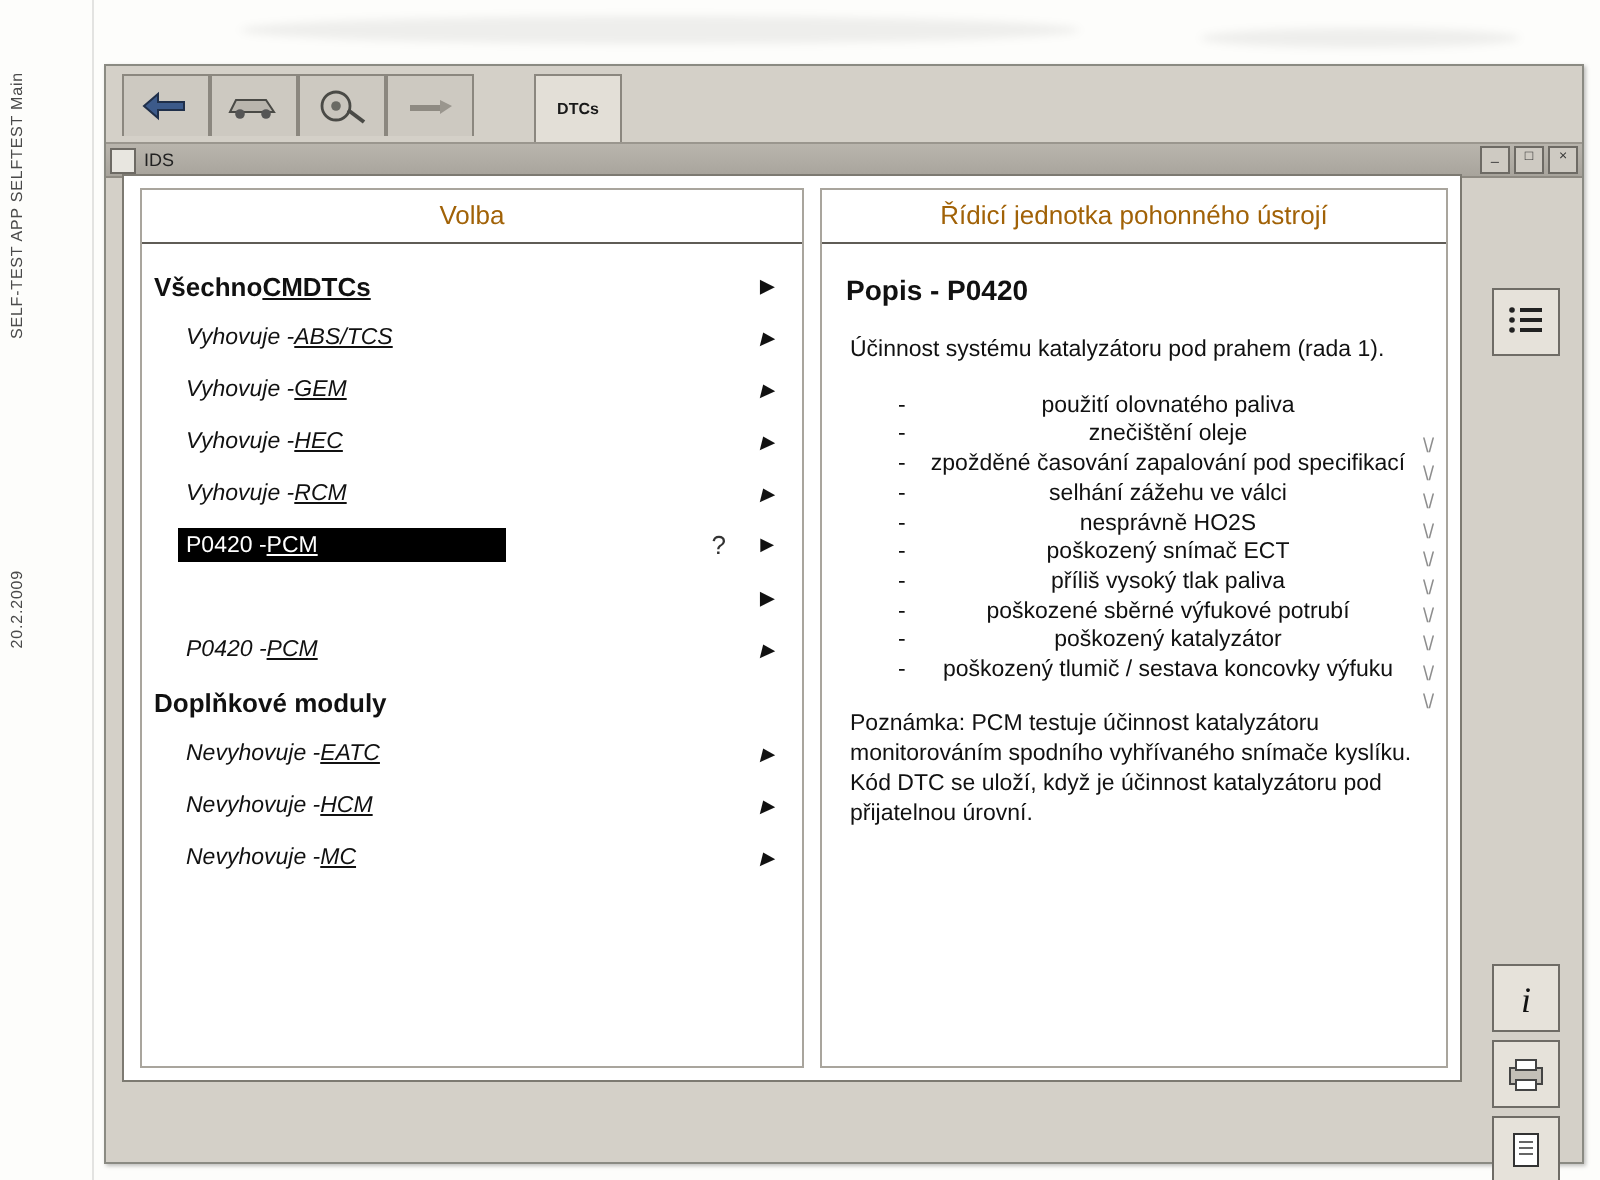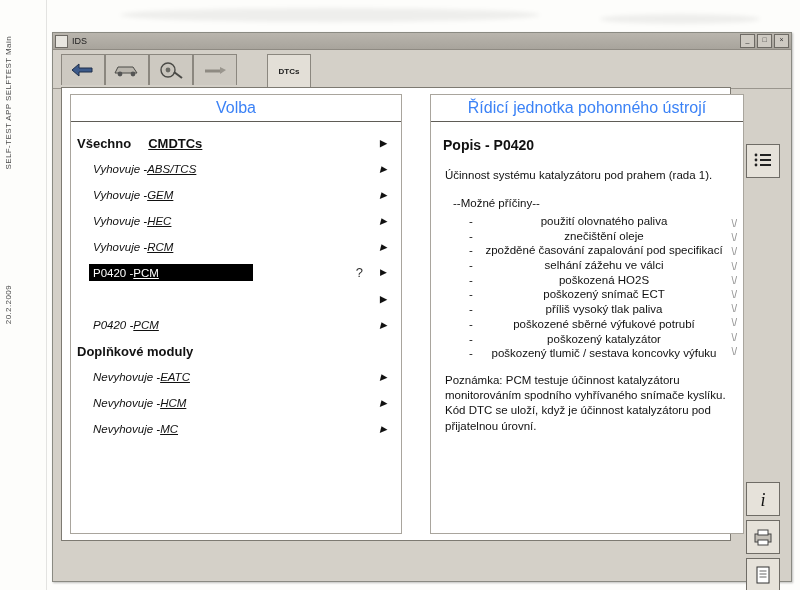--- a/index.html
+++ b/index.html
@@ -121,32 +121,32 @@
   #pane-left {
     position: absolute;
     left: 8px; top: 6px;
     width: 330px; height: 438px;
     background: #fff;
     border: 1px solid #a9a59d;
     overflow: hidden;
   }
   #pane-right {
     position: absolute;
-    left: 368px; top: 6px;
+    left: 348px; top: 6px;
     width: 312px; height: 438px;
     background: #fff;
     border: 1px solid #a9a59d;
     overflow: hidden;
   }
   .pane-header {
     height: 26px;
     line-height: 26px;
     text-align: center;
-    font-size: 16px;
-    color: #3b82f6;
+    font-size: 13px;
+    color: #a16207;
     border-bottom: 1px solid #5f5c56;
     background: #ffffff;
   }
 
   
   #option-list {
     padding-top: 8px;
   }
   .opt-row {
     position: relative;
@@ -154,21 +154,20 @@
     display: flex;
     align-items: center;
     padding-left: 6px;
     font-size: 11.5px;
     color: #111;
   }
   .opt-row.group {
     font-size: 13px;
     font-weight: bold;
     padding-left: 6px;
-    gap: 17px;
   }
   .opt-row.indent {
     padding-left: 22px;
     font-style: italic;
   }
   .opt-row.selected {
     background: #000000;
     color: #ffffff;
     margin-left: 18px;
     padding-left: 4px;
@@ -276,64 +275,64 @@
 
   <div class="side-label" id="side-top">SELF-TEST APP SELFTEST Main</div>
   <div class="side-label" id="side-date">20.2.2009</div>
 
   <div class="smudge" style="left:120px; top:8px; width:420px; height:14px;"></div>
   <div class="smudge" style="left:600px; top:14px; width:160px; height:10px;"></div>
   <div class="vline" style="left:46px; top:0; height:590px;"></div>
 
   <div id="app-window">
 
+    <div id="toolbar">
+
+      <div class="tool-tab" style="left:8px;">
+        <svg width="26" height="18" viewBox="0 0 26 18" aria-hidden="true">
+          <polygon points="2,9 9,3 9,7 22,7 22,11 9,11 9,15" fill="#3c5a8a" stroke="#1f2f4a" stroke-width="1"></polygon>
+        </svg>
+      </div>
+
+      <div class="tool-tab" style="left:52px;">
+        <svg width="30" height="16" viewBox="0 0 30 16" aria-hidden="true">
+          <path d="M3 11 L6 5 L21 5 L25 11 Z" fill="#b9b5ad" stroke="#4a4a46" stroke-width="1"></path>
+          <circle cx="8" cy="12" r="2.4" fill="#555"></circle>
+          <circle cx="21" cy="12" r="2.4" fill="#555"></circle>
+        </svg>
+      </div>
+
+      <div class="tool-tab" style="left:96px;">
+        <svg width="28" height="22" viewBox="0 0 28 22" aria-hidden="true">
+          <circle cx="11" cy="11" r="7" fill="#c9c5bd" stroke="#4a4a46" stroke-width="1.4"></circle>
+          <circle cx="11" cy="11" r="2.4" fill="#6a6a64"></circle>
+          <path d="M17 13 L25 19" stroke="#4a4a46" stroke-width="2"></path>
+        </svg>
+      </div>
+
+      <div class="tool-tab" style="left:140px;">
+        <svg width="26" height="16" viewBox="0 0 26 16" aria-hidden="true">
+          <path d="M3 9 L20 9" stroke="#8e8a82" stroke-width="3"></path>
+          <path d="M18 5 L24 8 L18 12 Z" fill="#9a968e"></path>
+        </svg>
+      </div>
+
+      <div class="tool-tab active" style="left:214px;">
+        <span class="tab-dtc-label">DTCs</span>
+      </div>
+    </div>
+
     <div id="title-bar">
       <div id="title-icon"></div>
       <div id="title-text">IDS</div>
       <div class="win-btn">_</div>
       <div class="win-btn">□</div>
       <div class="win-btn">×</div>
     </div>
 
-    <div id="toolbar">
-
-      <div class="tool-tab" style="left:8px;">
-        <svg width="26" height="18" viewBox="0 0 26 18" aria-hidden="true">
-          <polygon points="2,9 9,3 9,7 22,7 22,11 9,11 9,15" fill="#3c5a8a" stroke="#1f2f4a" stroke-width="1"></polygon>
-        </svg>
-      </div>
-
-      <div class="tool-tab" style="left:52px;">
-        <svg width="30" height="16" viewBox="0 0 30 16" aria-hidden="true">
-          <path d="M3 11 L6 5 L21 5 L25 11 Z" fill="#b9b5ad" stroke="#4a4a46" stroke-width="1"></path>
-          <circle cx="8" cy="12" r="2.4" fill="#555"></circle>
-          <circle cx="21" cy="12" r="2.4" fill="#555"></circle>
-        </svg>
-      </div>
-
-      <div class="tool-tab" style="left:96px;">
-        <svg width="28" height="22" viewBox="0 0 28 22" aria-hidden="true">
-          <circle cx="11" cy="11" r="7" fill="#c9c5bd" stroke="#4a4a46" stroke-width="1.4"></circle>
-          <circle cx="11" cy="11" r="2.4" fill="#6a6a64"></circle>
-          <path d="M17 13 L25 19" stroke="#4a4a46" stroke-width="2"></path>
-        </svg>
-      </div>
-
-      <div class="tool-tab" style="left:140px;">
-        <svg width="26" height="16" viewBox="0 0 26 16" aria-hidden="true">
-          <path d="M3 9 L20 9" stroke="#8e8a82" stroke-width="3"></path>
-          <path d="M18 5 L24 8 L18 12 Z" fill="#9a968e"></path>
-        </svg>
-      </div>
-
-      <div class="tool-tab active" style="left:214px;">
-        <span class="tab-dtc-label">DTCs</span>
-      </div>
-    </div>
-
     <div id="content">
 
       <div id="pane-left">
         <div class="pane-header">Volba</div>
 
         <div id="option-list">
 
           <div class="opt-row group">
             <span>Všechno </span>
               <span class="opt-link">CMDTCs</span>
@@ -408,27 +407,26 @@
 
         </div>
       </div>
 
       <div id="pane-right">
         <div class="pane-header">Řídicí jednotka pohonného ústrojí</div>
 
         <div id="detail">
           <h2>Popis - P0420</h2>
           <div class="para">Účinnost systému katalyzátoru pod prahem (rada 1).</div>
-          <div class="causes-title">--Možné příčiny--</div>
           <ul class="cause-list">
             <li>použití olovnatého paliva</li>
             <li>znečištění oleje</li>
             <li>zpožděné časování zapalování pod specifikací</li>
             <li>selhání zážehu ve válci</li>
-            <li>poškozená HO2S</li>
+            <li>nesprávně HO2S</li>
             <li>poškozený snímač ECT</li>
             <li>příliš vysoký tlak paliva</li>
             <li>poškozené sběrné výfukové potrubí</li>
             <li>poškozený katalyzátor</li>
             <li>poškozený tlumič / sestava koncovky výfuku</li>
           </ul>
           <div class="note">Poznámka:  PCM testuje účinnost katalyzátoru monitorováním spodního vyhřívaného snímače kyslíku. Kód DTC se uloží, když je účinnost katalyzátoru pod přijatelnou úrovní.</div>
         </div>
 
         <div class="scan-marks">

